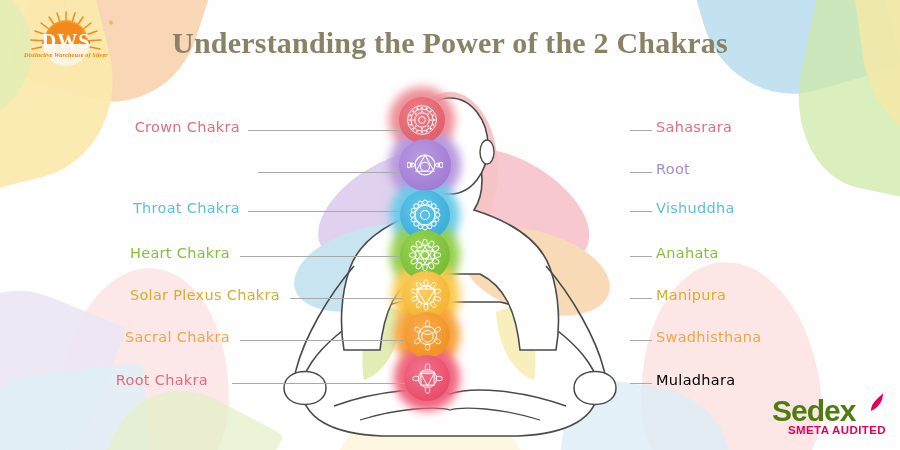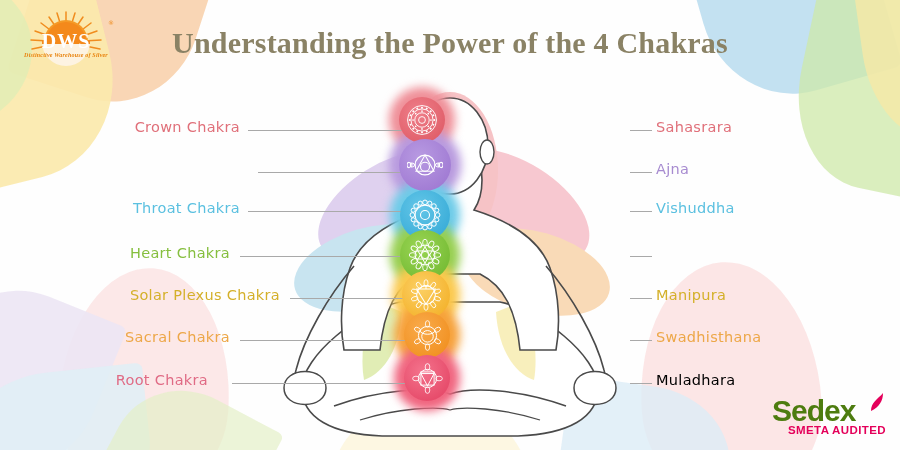--- a/index.html
+++ b/index.html
@@ -189,21 +189,21 @@
       <path d="M54 12 a22 22 0 0 1 22 22 l-44 0 a22 22 0 0 1 22 -22 z" fill="#f59a26"></path>
       <path d="M30 34 a24 24 0 0 0 48 0 z" fill="#fdf3e2"></path>
       <path d="M54 14 a20 20 0 0 1 20 20 l-40 0 a20 20 0 0 1 20 -20 z" fill="#f4891b"></path>
       <rect x="30" y="33" width="48" height="3" fill="#f4891b"></rect>
     </svg>
     <div class="dws-word">DWS</div>
     <div class="dws-reg">®</div>
     <div class="dws-tag">Distinctive Warehouse of Silver</div>
   </div>
 
-  <div id="page-title">Understanding the Power of the 4 Chakras</div>
+  <div id="page-title">Understanding the Power of the 2 Chakras</div>
 
   <div id="figure-wrap">
 
     <svg width="364" height="356" viewBox="0 0 364 356" style="position:absolute;left:0;top:0;">
       <g opacity="0.62">
         <ellipse cx="120" cy="118" rx="78" ry="42" fill="#cdb6e6" transform="rotate(-32 120 118)"></ellipse>
         <ellipse cx="248" cy="118" rx="82" ry="44" fill="#f4a8b4" transform="rotate(32 248 118)"></ellipse>
         <ellipse cx="100" cy="180" rx="76" ry="40" fill="#a8d5e8" transform="rotate(-16 100 180)"></ellipse>
         <ellipse cx="268" cy="184" rx="76" ry="40" fill="#f7c58c" transform="rotate(16 268 184)"></ellipse>
         <ellipse cx="182" cy="82" rx="48" ry="78" fill="#f2a0a4"></ellipse>
@@ -448,29 +448,32 @@
   </div>
   <div class="leader" style="left:232px;top:383px;width:204px;"></div>
 
   <div class="leader" style="left:630px;top:130px;width:22px;"></div>
   <div class="label-row" style="left:656px;top:119px;width:140px;">
     <span class="lbl lbl-right" style="color:#e0707a;">Sahasrara</span>
   </div>
 
   <div class="leader" style="left:630px;top:172px;width:22px;"></div>
   <div class="label-row" style="left:656px;top:161px;width:140px;">
-    <span class="lbl lbl-right" style="color:#a78bd0;">Ajna</span>
+    <span class="lbl lbl-right" style="color:#a78bd0;">Root</span>
   </div>
 
   <div class="leader" style="left:630px;top:211px;width:22px;"></div>
   <div class="label-row" style="left:656px;top:200px;width:140px;">
     <span class="lbl lbl-right" style="color:#5bc0e0;">Vishuddha</span>
   </div>
 
   <div class="leader" style="left:630px;top:256px;width:22px;"></div>
+  <div class="label-row" style="left:656px;top:245px;width:140px;">
+    <span class="lbl lbl-right" style="color:#86bf3f;">Anahata</span>
+  </div>
 
   <div class="leader" style="left:630px;top:298px;width:22px;"></div>
   <div class="label-row" style="left:656px;top:287px;width:140px;text-decoration:underline;">
     <span class="lbl lbl-right" style="color:#d4b02a;">Manipura</span>
   </div>
 
   <div class="leader" style="left:630px;top:340px;width:22px;"></div>
   <div class="label-row" style="left:656px;top:329px;width:160px;">
     <span class="lbl lbl-right" style="color:#eda748;">Swadhisthana</span>
   </div>

